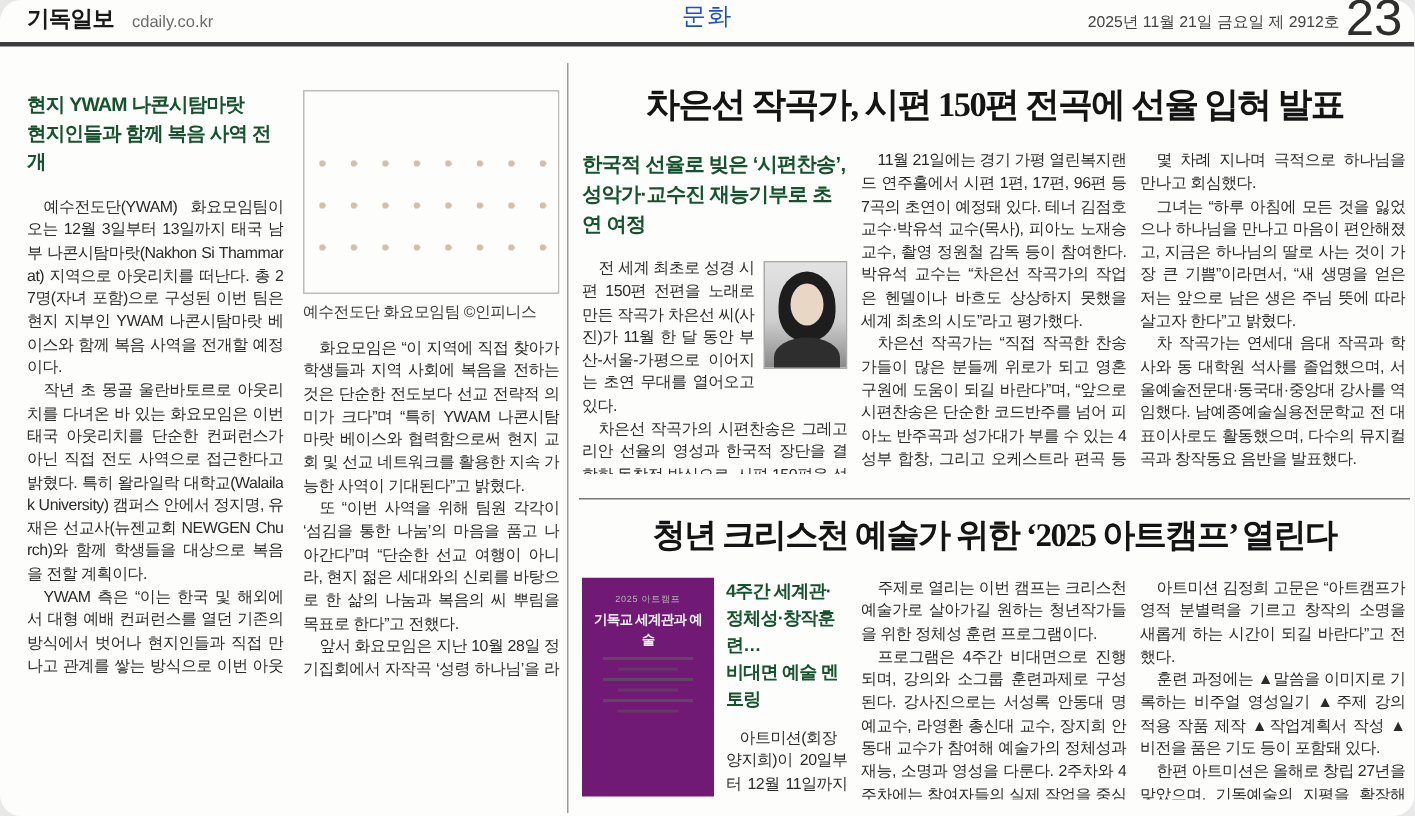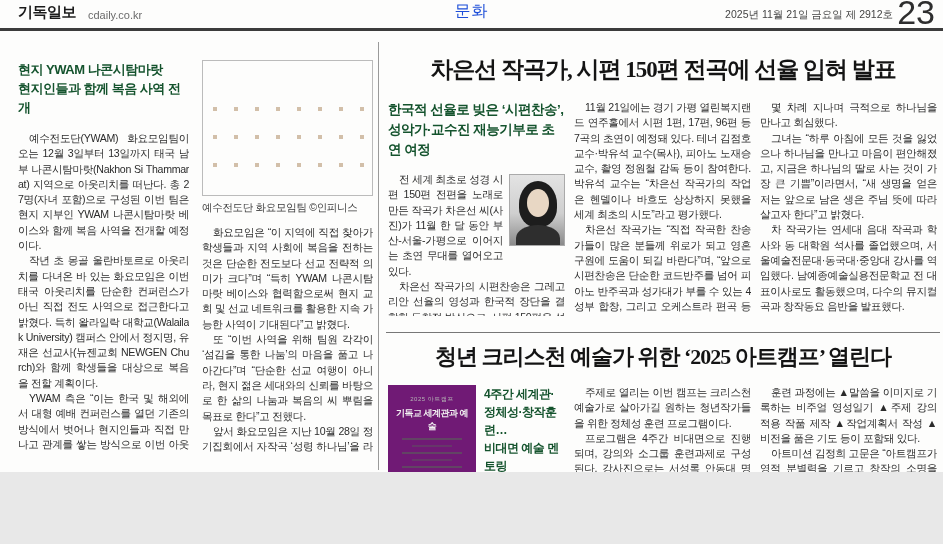--- a/index.html
+++ b/index.html
@@ -1,20 +1,20 @@
 <!DOCTYPE html>
 <html lang="ko"><head>
 <meta charset="utf-8">
 <style>
   * { margin:0; padding:0; box-sizing:border-box; }
   html,body { background:#e8e8e8; }
   .page {
-    position:relative; width:943px; height:472px; margin:0 auto;
+    position:relative; width:943px; height:544px; margin:0 auto;
     background:#fdfdfc; overflow:hidden;
-    font-family:"Liberation Sans","DejaVu Sans",sans-serif; color:#222;
+    font-family:"Liberation Sans","DejaVu Sans",sans-serif; color:#222;border-radius:14px;
   }
   
   .header {
     position:absolute; top:0; left:0; width:943px; height:31px;
     border-bottom:3px solid #3c3c3c;
   }
   .masthead { position:absolute; left:18px; bottom:6px; font-size:15px; font-weight:bold; color:#1a1a1a; letter-spacing:-0.5px; }
   .site-url { position:absolute; left:88px; bottom:7px; font-size:11px; color:#6b6b6b; }
   .section-name { position:absolute; left:0; right:0; bottom:6px; text-align:center; font-size:16px; color:#1d4ed8; letter-spacing:1px; }
   .date-issue { position:absolute; right:50px; bottom:6px; font-size:10.5px; color:#444; }
@@ -180,20 +180,20 @@
           </div>
           <p class="para">아트미션(회장 양지희)이 20일부터 12월 11일까지 매주 목요일 ‘2025 아트캠프’를 개최한다.</p>
 
         </div>
       </div>
       <div class="col">
         <p class="para">주제로 열리는 이번 캠프는 크리스천 예술가로 살아가길 원하는 청년작가들을 위한 정체성 훈련 프로그램이다.</p>
         <p class="para">프로그램은 4주간 비대면으로 진행되며, 강의와 소그룹 훈련과제로 구성된다. 강사진으로는 서성록 안동대 명예교수, 라영환 총신대 교수, 장지희 안동대 교수가 참여해 예술가의 정체성과 재능, 소명과 영성을 다룬다. 2주차와 4주차에는 참여자들의 실제 작업을 중심으로 한 소그룹 훈련이 이어진다.</p>
       </div>
       <div class="col">
+        <p class="para">아트미션 김정희 고문은 “아트캠프가 영적 분별력을 기르고 창작의 소명을 새롭게 하는 시간이 되길 바란다”고 전했다.</p>
         <p class="para">훈련 과정에는 ▲말씀을 이미지로 기록하는 비주얼 영성일기 ▲주제 강의 적용 작품 제작 ▲작업계획서 작성 ▲비전을 품은 기도 등이 포함돼 있다.</p>
-        <p class="para">아트미션 김정희 고문은 “아트캠프가 영적 분별력을 기르고 창작의 소명을 새롭게 하는 시간이 되길 바란다”고 전했다.</p>
         <p class="para"><span>한편 아트미션은 올해로 창립 27년을 맞았으며, 기독예술의 지평을 확장해 온 크리스천 미술가들의 공동체다.</span></p>
       </div>
     </div>
   </div>
 
 </div>
 
 </body></html>

